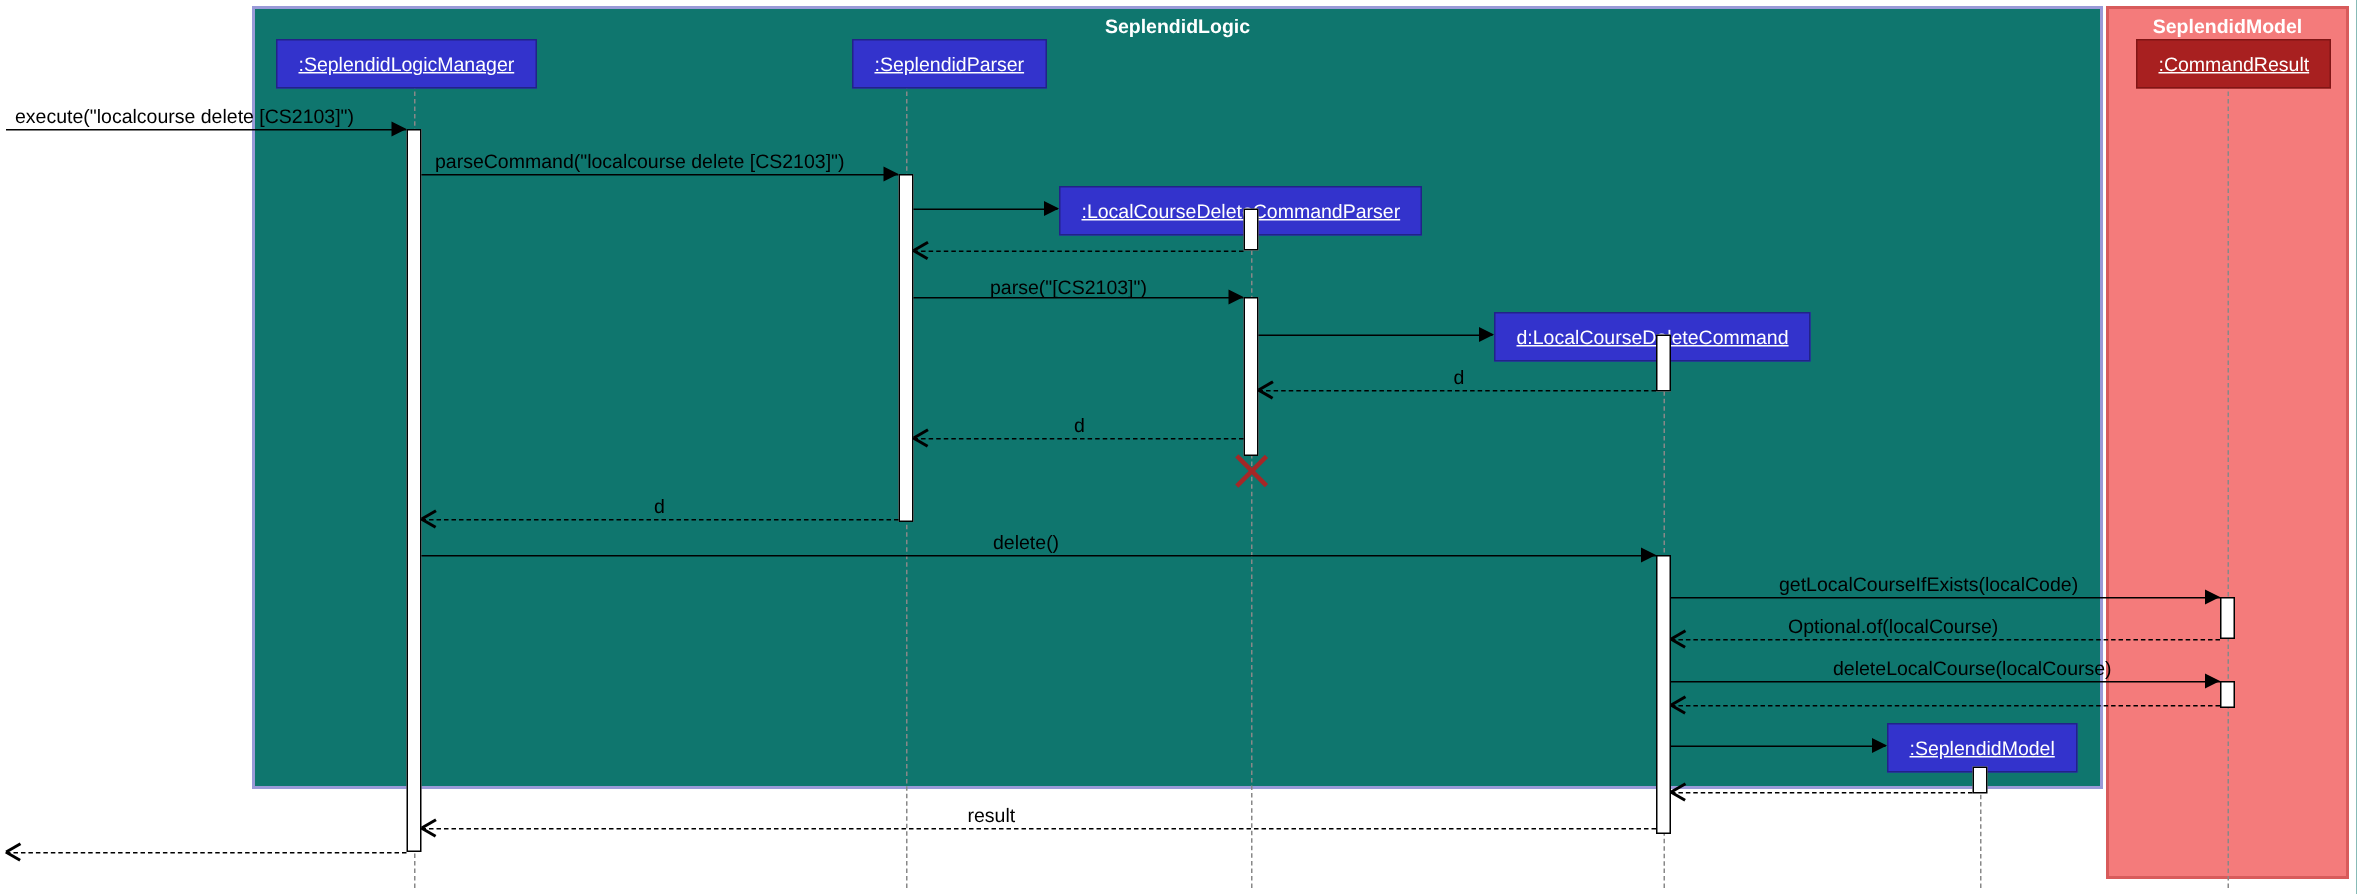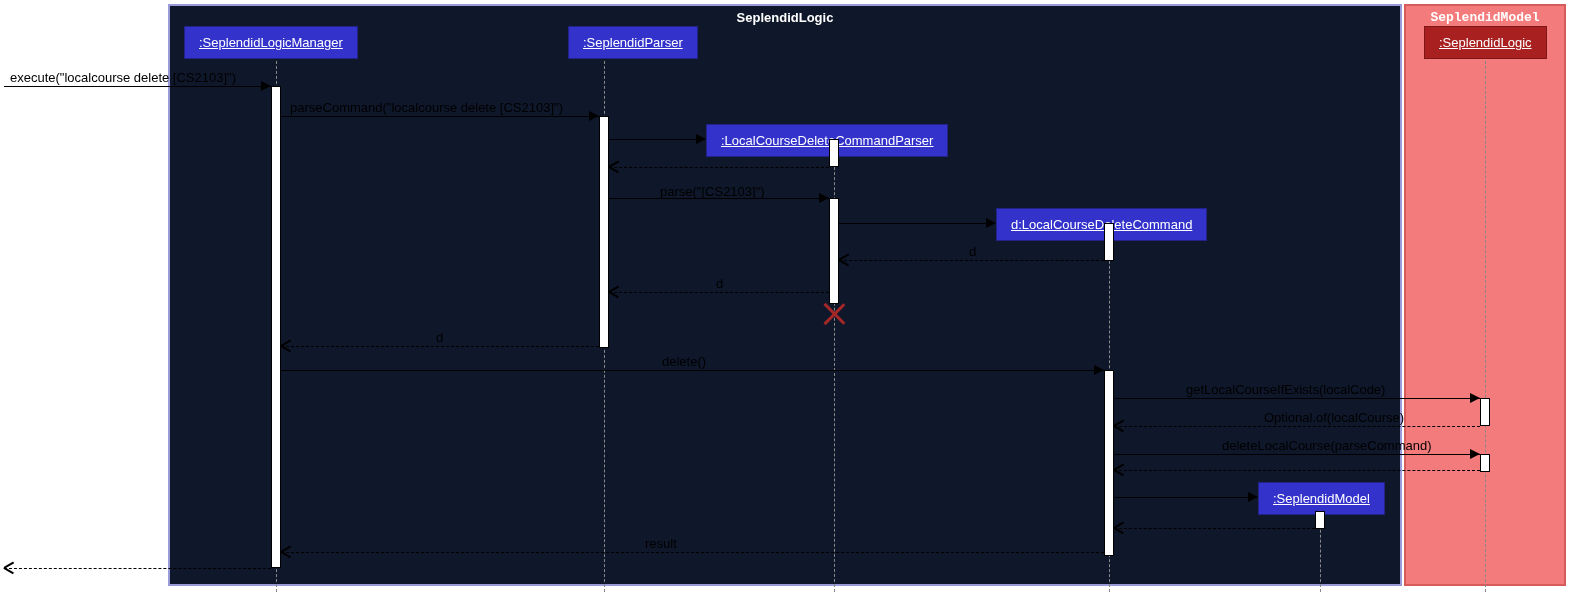--- a/index.html
+++ b/index.html
@@ -19,40 +19,40 @@
   .arrow-head-open.l::before { transform: rotate(30deg); transform-origin: left center; left: 0; top: 4px; }
   .arrow-head-open.l::after { transform: rotate(-30deg); transform-origin: left center; left: 0; top: 4px; }
   .destroy { position: absolute; width: 24px; height: 24px; }
   .destroy::before, .destroy::after { content: ''; position: absolute; left: 11px; top: -2px; width: 2.5px; height: 28px; background: #a52727; }
   .destroy::before { transform: rotate(45deg); }
   .destroy::after { transform: rotate(-45deg); }
 </style>
 </head>
 <body>
 
-<div class="box" style="left:168px; top:4px; width:1234px; height:582px; background:#0f172a; border-color:#9a9ad8;">
+<div class="box" style="left:168px; top:4px; width:1234px; height:522px; background:#0f766e; border-color:#9a9ad8;">
   <div class="box-title" style="color:#fff;">SeplendidLogic</div>
 </div>
 <div class="box" style="left:1404px; top:4px; width:162px; height:582px; background:#f47b7b; border-color:#d85b5b;">
-  <div class="box-title" style="color:#fff;font-family:Liberation Mono, monospace;">SeplendidModel</div>
+  <div class="box-title" style="color:#fff;">SeplendidModel</div>
 </div>
 
 <div class="lifeline" style="left:276px; top:56px; height:536px;"></div>
 <div class="lifeline" style="left:604px; top:56px; height:536px;"></div>
 <div class="lifeline" style="left:834px; top:152px; height:440px;"></div>
 <div class="lifeline" style="left:1109px; top:236px; height:356px;"></div>
 <div class="lifeline" style="left:1320px; top:510px; height:82px;"></div>
 <div class="lifeline" style="left:1485px; top:56px; height:536px;"></div>
 
 <div class="participant" style="left:184px; top:26px;">:SeplendidLogicManager</div>
 <div class="participant" style="left:568px; top:26px;">:SeplendidParser</div>
 <div class="participant" style="left:706px; top:124px;">:LocalCourseDeleteCommandParser</div>
 <div class="participant" style="left:996px; top:208px;">d:LocalCourseDeleteCommand</div>
 <div class="participant" style="left:1258px; top:482px;">:SeplendidModel</div>
-<div class="participant" style="left:1424px; top:26px; background:#a82020; border-color:#801515;">:SeplendidLogic</div>
+<div class="participant" style="left:1424px; top:26px; background:#a82020; border-color:#801515;">:CommandResult</div>
 
 <div class="activation" style="left:271px; top:86px; height:482px;"></div>
 <div class="activation" style="left:599px; top:116px; height:232px;"></div>
 <div class="activation" style="left:829px; top:139px; height:28px;"></div>
 <div class="activation" style="left:829px; top:198px; height:106px;"></div>
 <div class="activation" style="left:1104px; top:223px; height:38px;"></div>
 <div class="activation" style="left:1104px; top:370px; height:186px;"></div>
 <div class="activation" style="left:1480px; top:398px; height:28px;"></div>
 <div class="activation" style="left:1480px; top:454px; height:18px;"></div>
 <div class="activation" style="left:1315px; top:511px; height:18px;"></div>
@@ -92,25 +92,25 @@
 <div class="arrow-head-open l" style="left:281px; top:341px;"></div>
 
 <div class="msg" style="left:662px; top:354px;">delete()</div>
 <div class="arrow-shaft" style="left:281px; top:370px; width:823px;"></div>
 <div class="arrow-head-solid r" style="left:1094px; top:365px;"></div>
 
 <div class="msg" style="left:1186px; top:382px;">getLocalCourseIfExists(localCode)</div>
 <div class="arrow-shaft" style="left:1114px; top:398px; width:366px;"></div>
 <div class="arrow-head-solid r" style="left:1470px; top:393px;"></div>
 
-<div class="msg" style="left:1264px; top:410px;">Optional.of(localCourse)</div>
+<div class="msg" style="left:1192px; top:410px;">Optional.of(localCourse)</div>
 <div class="arrow-shaft dashed" style="left:1114px; top:426px; width:366px;"></div>
 <div class="arrow-head-open l" style="left:1114px; top:421px;"></div>
 
-<div class="msg" style="left:1222px; top:438px;">deleteLocalCourse(parseCommand)</div>
+<div class="msg" style="left:1222px; top:438px;">deleteLocalCourse(localCourse)</div>
 <div class="arrow-shaft" style="left:1114px; top:454px; width:366px;"></div>
 <div class="arrow-head-solid r" style="left:1470px; top:449px;"></div>
 <div class="arrow-shaft dashed" style="left:1114px; top:470px; width:366px;"></div>
 <div class="arrow-head-open l" style="left:1114px; top:465px;"></div>
 
 <div class="arrow-shaft" style="left:1114px; top:497px; width:143px;"></div>
 <div class="arrow-head-solid r" style="left:1248px; top:492px;"></div>
 <div class="arrow-shaft dashed" style="left:1114px; top:528px; width:201px;"></div>
 <div class="arrow-head-open l" style="left:1114px; top:523px;"></div>
 

